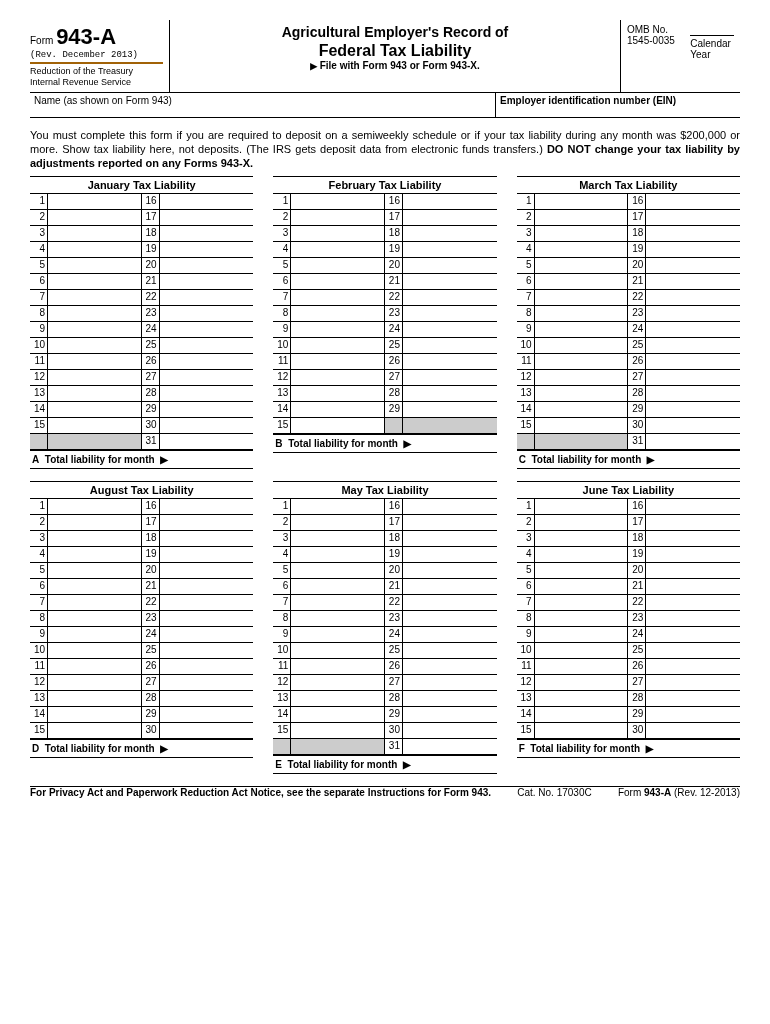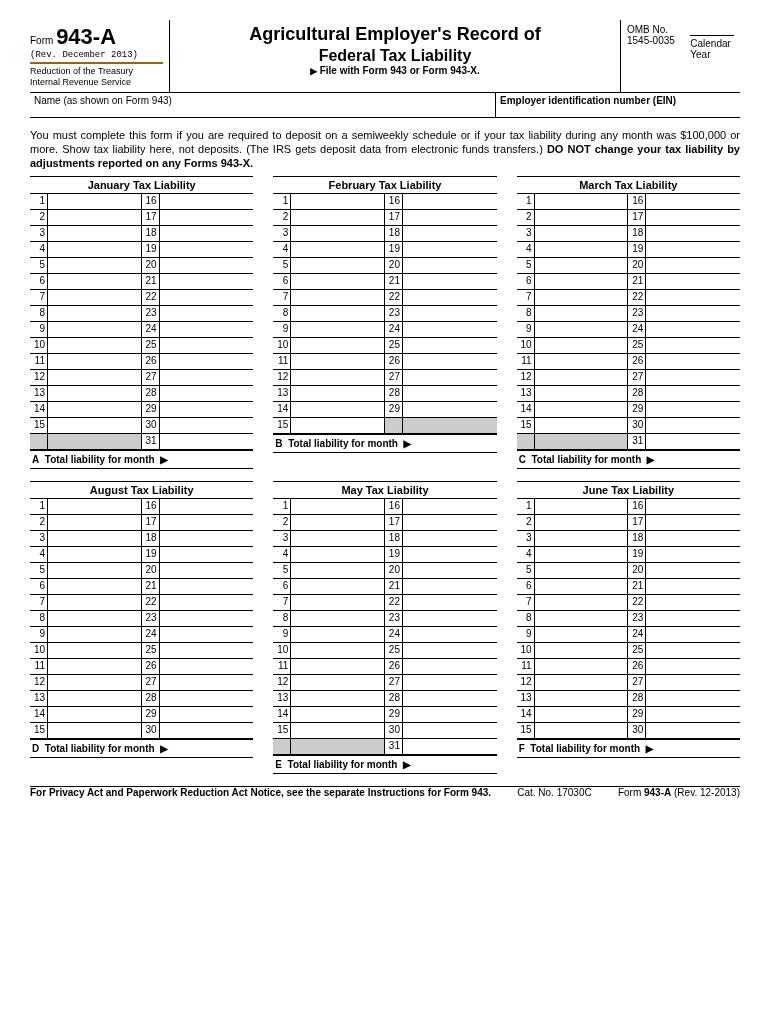--- a/index.html
+++ b/index.html
@@ -24,21 +24,21 @@
   .header-left .form-line { font-size: 10px; }
   .header-left .form-num { font-size: 22px; font-weight: bold; }
   .header-left .rev { font-size: 9px; border-bottom: 2px solid #a16207; padding-bottom: 2px; margin-bottom: 2px; font-family: Liberation Mono, monospace; }
   .header-left .dept { font-size: 9px; line-height: 1.2; }
   .header-center {
     flex: 1;
     text-align: center;
     padding: 4px 8px;
   }
   .header-center .title {
-    font-size: 18px;
+    font-size: 14px;
     font-weight: bold;
     line-height: 1.2;
   }
   .header-center .sub {
     font-size: 10px;
     font-weight: bold;
     margin-top: 4px;
   }
   .header-center .sub2 {
     font-size: 10px;
@@ -171,21 +171,21 @@
 <div class="name-ein-row">
   <div class="name-box">
     <span>Name (as shown on Form 943)</span>
   </div>
   <div class="ein-box">
     <span>Employer identification number (EIN)</span>
   </div>
 </div>
 
 <div class="instructions">
-  <span>You must complete this form if you are required to deposit on a semiweekly schedule or if your tax liability during any month was $100,000 or more. Show tax liability here, not deposits. (The IRS gets deposit data from electronic funds transfers.) </span>
+  <span>You must complete this form if you are required to deposit on a semiweekly schedule or if your tax liability during any month was $200,000 or more. Show tax liability here, not deposits. (The IRS gets deposit data from electronic funds transfers.) </span>
   <b>DO NOT change your tax liability by adjustments reported on any Forms 943-X.</b>
 </div>
 
 <div class="months-grid">
   <div class="month-block" id="month-0">
       <div class="month-title">January Tax Liability</div>
       <div class="day-grid">
         <div class="day-num">1</div>
         <div class="day-val"></div>
         <div class="day-num">16</div>

